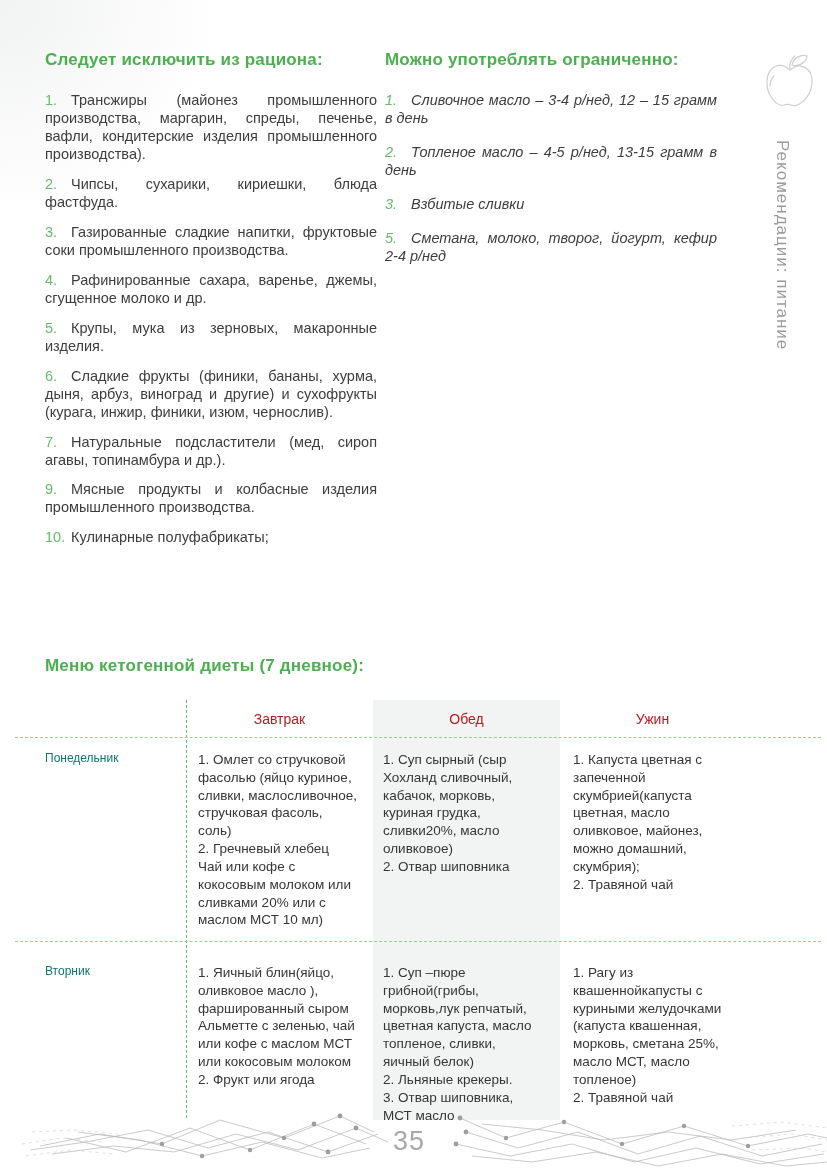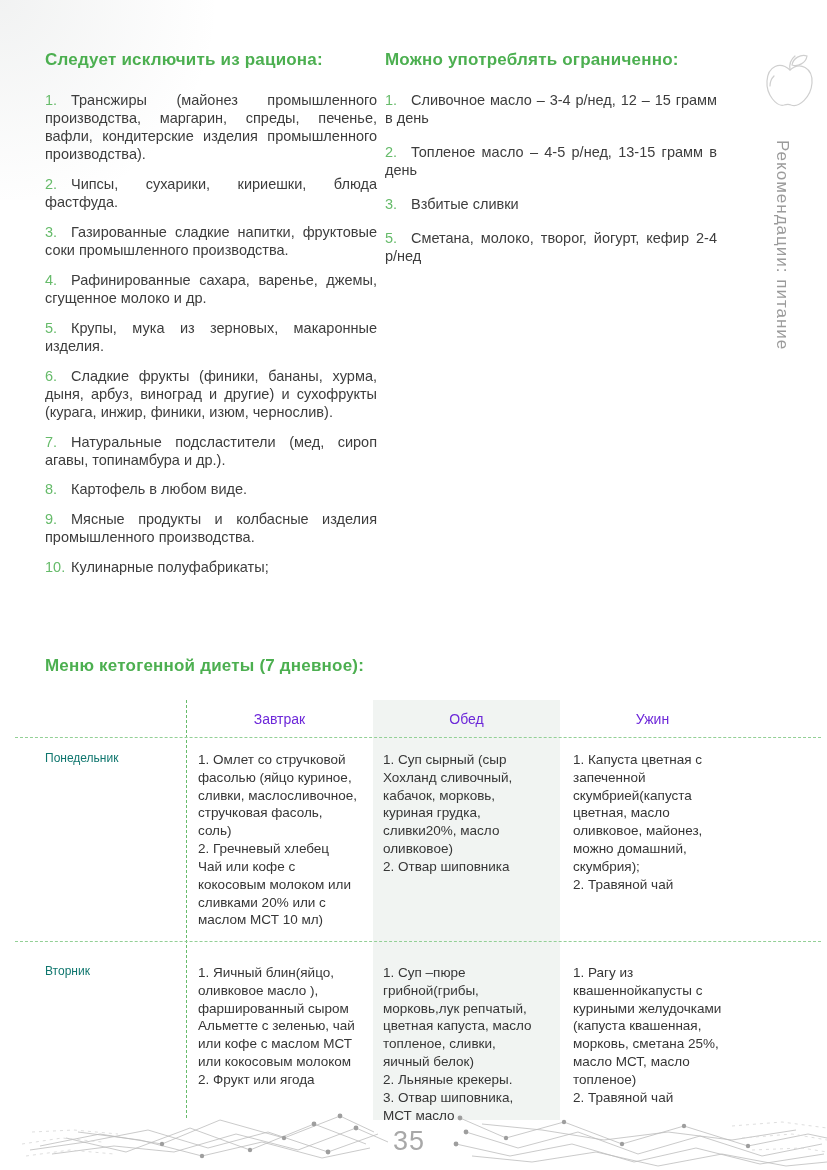--- a/index.html
+++ b/index.html
@@ -16,21 +16,21 @@
   .col{position:absolute;top:50px;}
   .col-left{left:45px;width:332px;}
   .col-right{left:385px;width:332px;}
   h2.sec-title{
     margin:0 0 22px 0;font-size:17px;font-weight:600;color:#4caf50;letter-spacing:.2px;
   }
   .item{
     margin:0 0 12px 0;font-size:14.5px;line-height:1.24;text-align:justify;color:#3d3d3d;
   }
   .item .num{color:#66bb6a;display:inline-block;min-width:26px;}
-  .col-right .item{margin-bottom:16px;}
+  .col-right .item{margin-bottom:16px;font-style:italic;}
   
   .apple-wrap{position:absolute;left:762px;top:52px;width:56px;height:60px;}
   .side-label{
     position:absolute;left:772px;top:140px;height:360px;
     writing-mode:vertical-rl;font-size:17px;color:#9b9b9b;letter-spacing:1px;white-space:nowrap;
   }
   
   .menu-title{
     position:absolute;left:45px;top:656px;margin:0;
     font-size:17px;font-weight:600;color:#4caf50;letter-spacing:.2px;
@@ -38,21 +38,21 @@
   .lunch-shade{position:absolute;left:373px;top:700px;width:187px;height:420px;background:#f1f4f2;}
   .vline{position:absolute;left:186px;top:700px;height:418px;width:0;border-left:1px dashed #66bb6a;}
   .hline{position:absolute;left:15px;width:806px;height:0;border-top:1px dashed #93d096;}
   .hline-1{top:737px;}
   .hline-2{top:941px;}
   .menu-table{
     position:absolute;left:45px;top:700px;width:700px;
     display:grid;grid-template-columns:141px 187px 187px 185px;grid-template-rows:37px 215px auto;
   }
   .th{
-    font-size:14px;color:#6d28d9;display:flex;align-items:center;justify-content:center;
+    font-size:14px;color:#b91c1c;display:flex;align-items:center;justify-content:center;
   }
   .day-cell{font-size:12px;color:#0f766e;padding-top:14px;}
   .cell{
     font-size:13.5px;line-height:1.32;color:#363636;white-space:pre-line;padding-top:14px;
   }
   .cell.bf{padding-left:12px;padding-right:15px;}
   .cell.ln{padding-left:10px;padding-right:22px;}
   .cell.dn{padding-left:13px;padding-right:8px;}
   .row2{padding-top:12px;}
   
@@ -70,21 +70,20 @@
 
   <section class="col col-left">
     <h2 class="sec-title">Следует исключить из рациона:</h2>
     <p class="item"><span class="num">1.</span><span>Трансжиры (майонез промышленного производства, маргарин, спреды, печенье, вафли, кондитерские изделия промышленного производства).</span></p>
     <p class="item"><span class="num">2.</span><span>Чипсы, сухарики, кириешки, блюда фастфуда.</span></p>
     <p class="item"><span class="num">3.</span><span>Газированные сладкие напитки, фруктовые соки промышленного производства.</span></p>
     <p class="item"><span class="num">4.</span><span>Рафинированные сахара, варенье, джемы, сгущенное молоко и др.</span></p>
     <p class="item"><span class="num">5.</span><span>Крупы, мука из зерновых, макаронные изделия.</span></p>
     <p class="item"><span class="num">6.</span><span>Сладкие фрукты (финики, бананы, хурма, дыня, арбуз, виноград и другие) и сухофрукты (курага, инжир, финики, изюм, чернослив).</span></p>
     <p class="item"><span class="num">7.</span><span>Натуральные подсластители (мед, сироп агавы, топинамбура и др.).</span></p>
-    <p class="item"><span class="num">8.</span><span>Картофель в любом виде.</span></p>
     <p class="item"><span class="num">9.</span><span>Мясные продукты и колбасные изделия промышленного производства.</span></p>
     <p class="item"><span class="num">10.</span><span>Кулинарные полуфабрикаты;</span></p>
   </section>
 
   <section class="col col-right">
     <h2 class="sec-title">Можно употреблять ограниченно:</h2>
     <p class="item"><span class="num">1.</span><span>Сливочное масло – 3-4 р/нед, 12 – 15 грамм в день</span></p>
     <p class="item"><span class="num">2.</span><span>Топленое масло – 4-5 р/нед, 13-15 грамм в день</span></p>
     <p class="item"><span class="num">3.</span><span>Взбитые сливки</span></p>
     <p class="item"><span class="num">5.</span><span>Сметана, молоко, творог, йогурт, кефир 2-4 р/нед</span></p>

